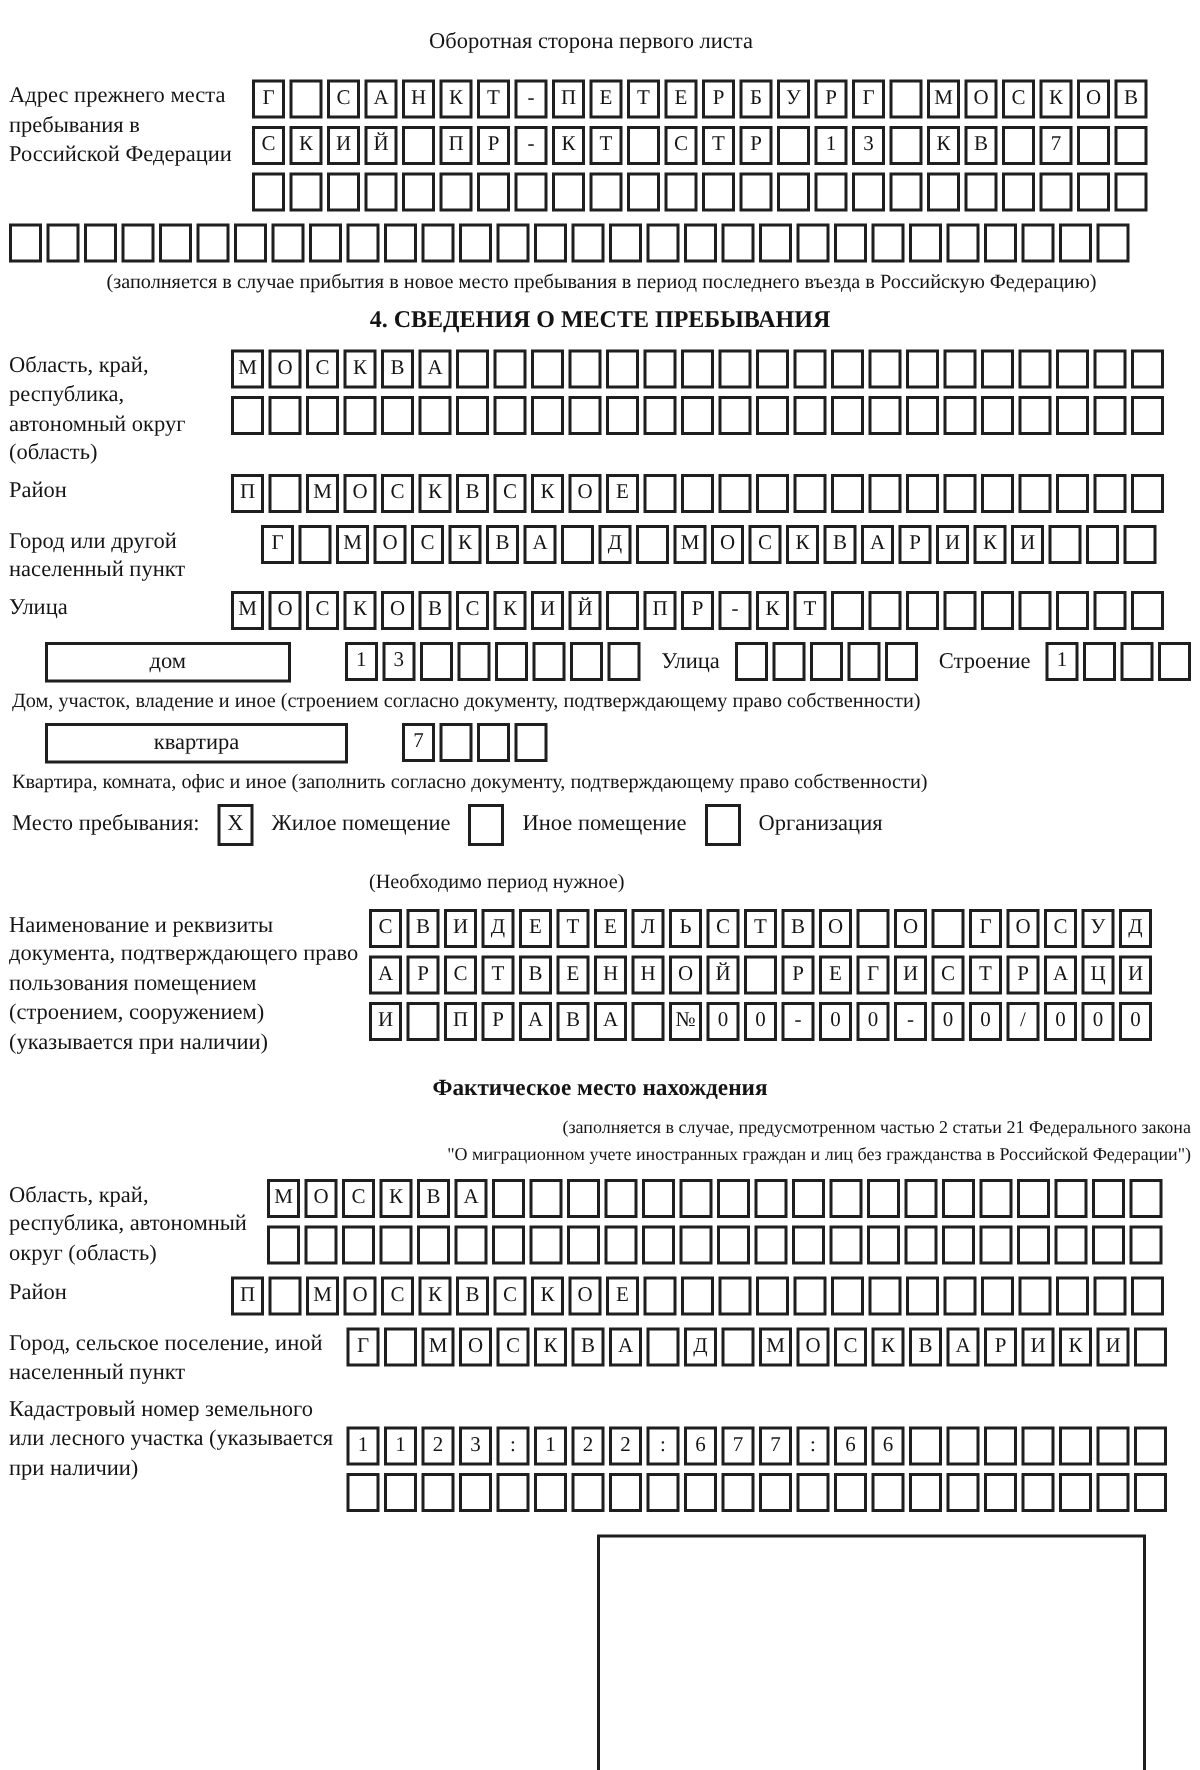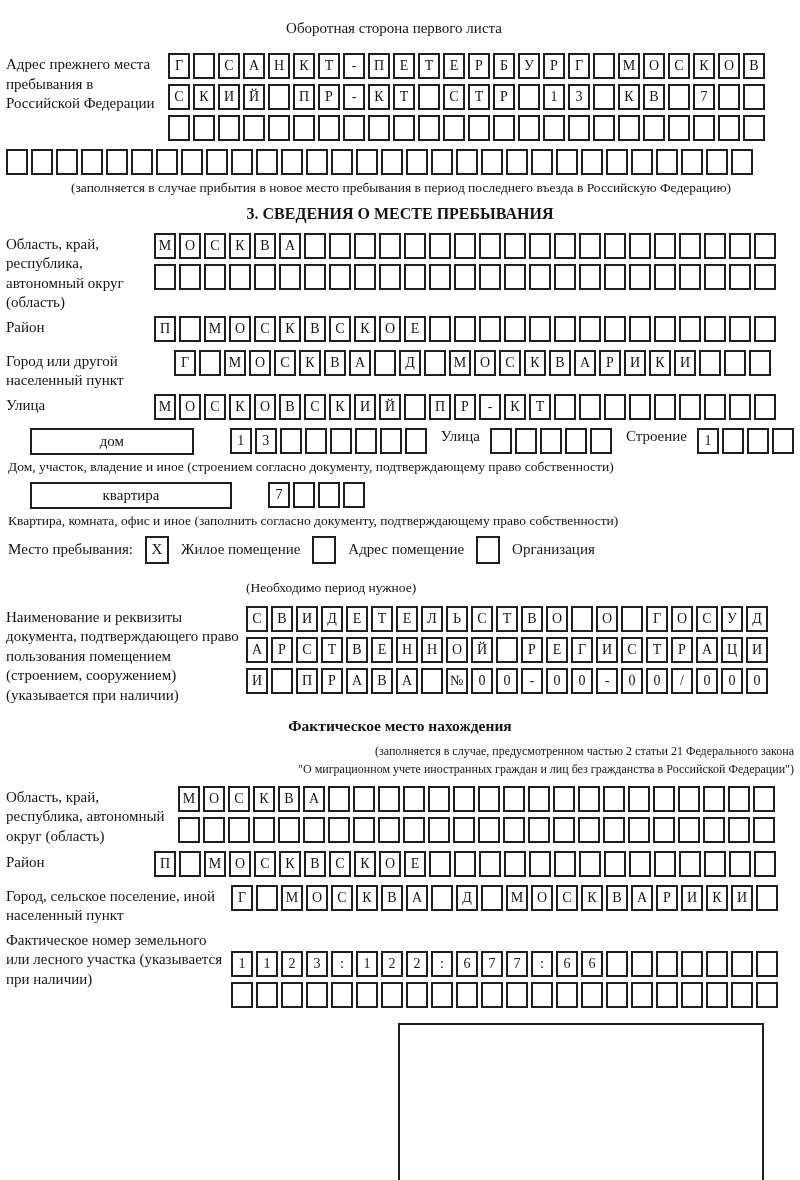--- a/index.html
+++ b/index.html
@@ -20,21 +20,21 @@
     font-size:14px;line-height:1;background:#fff;
   }
   .field{display:flex;align-items:flex-start;margin-bottom:3px;}
   .flabel{font-size:15px;line-height:1.3;flex:0 0 auto;padding-top:2px;}
   .w162{width:162px;font-family:Liberation Serif, serif;} .w148{width:148px;} .w168{width:168px;}
   .w240{width:240px;} .w172{width:172px;} .w225{width:225px;}
   .col{display:flex;flex-direction:column;}
   .caption{font-size:13.5px;line-height:1.25;margin:0 0 6px 2px;}
   .caption.center{text-align:center;margin-bottom:8px;}
   .section-title{font-weight:bold;font-size:16px;text-align:center;margin:6px 0 10px 0;}
-  .inline-row{display:flex;margin:2px 0 4px 24px;}
+  .inline-row{display:flex;align-items:center;margin:2px 0 4px 24px;}
   .widebox{
     box-sizing:border-box;border:2px solid #1f1f1f;height:27px;
     display:flex;align-items:center;justify-content:center;font-size:15px;
   }
   .widebox.dom{width:170px;margin-right:36px;}
   .widebox.kvartira{width:202px;margin-right:36px;}
   .inline-label{font-size:15px;margin:0 10px 0 14px;}
   .inline-row .boxes{margin-bottom:0;}
   .mesto-row{display:flex;align-items:center;margin:6px 0 16px 2px;font-size:15px;}
   .mesto-row .cell{margin:0 12px;flex:0 0 24px;width:24px;height:28px;font-size:15px;}
@@ -164,21 +164,21 @@
       <span class="cell"></span>
       <span class="cell"></span>
       <span class="cell"></span>
       <span class="cell"></span>
       <span class="cell"></span>
       <span class="cell"></span>
       <span class="cell"></span>
     </div>
   <div class="caption center">(заполняется в случае прибытия в новое место пребывания в период последнего въезда в Российскую Федерацию)</div>
 
-  <div class="section-title">3. СВЕДЕНИЯ О МЕСТЕ ПРЕБЫВАНИЯ</div>
+  <div class="section-title">4. СВЕДЕНИЯ О МЕСТЕ ПРЕБЫВАНИЯ</div>
 
   <div class="field">
     <div class="flabel w148">Область, край, республика, автономный округ (область)</div>
     <div class="col">
       <div class="boxes">
           <span class="cell">М</span>
           <span class="cell">О</span>
           <span class="cell">С</span>
           <span class="cell">К</span>
           <span class="cell">В</span>
@@ -364,21 +364,21 @@
         <span class="cell"></span>
       </div>
   </div>
   <div class="caption">Квартира, комната, офис и иное (заполнить согласно документу, подтверждающему право собственности)</div>
 
   <div class="mesto-row">
     <span>Место пребывания:</span>
     <span class="cell">X</span>
     <span>Жилое помещение</span>
     <span class="cell"></span>
-    <span>Адрес помещение</span>
+    <span>Иное помещение</span>
     <span class="cell"></span>
     <span>Организация</span>
   </div>
   <div class="mesto-note">(Необходимо период нужное)</div>
 
   <div class="field">
     <div class="flabel w240">Наименование и реквизиты документа, подтверждающего право пользования помещением (строением, сооружением) (указывается при наличии)</div>
     <div class="col">
       <div class="boxes">
           <span class="cell">С</span>
@@ -569,21 +569,21 @@
         <span class="cell">А</span>
         <span class="cell">Р</span>
         <span class="cell">И</span>
         <span class="cell">К</span>
         <span class="cell">И</span>
         <span class="cell"></span>
       </div>
   </div>
 
   <div class="field">
-    <div class="flabel w225">Фактическое номер земельного или лесного участка (указывается при наличии)</div>
+    <div class="flabel w225">Кадастровый номер земельного или лесного участка (указывается при наличии)</div>
     <div class="col kad-rows">
       <div class="boxes">
           <span class="cell">1</span>
           <span class="cell">1</span>
           <span class="cell">2</span>
           <span class="cell">3</span>
           <span class="cell">:</span>
           <span class="cell">1</span>
           <span class="cell">2</span>
           <span class="cell">2</span>

